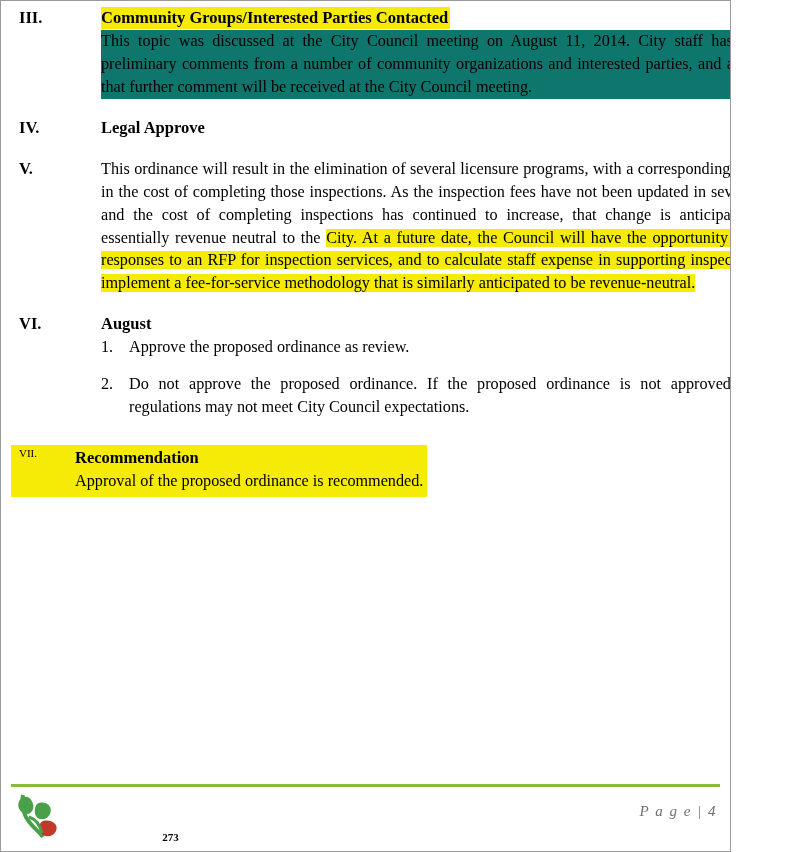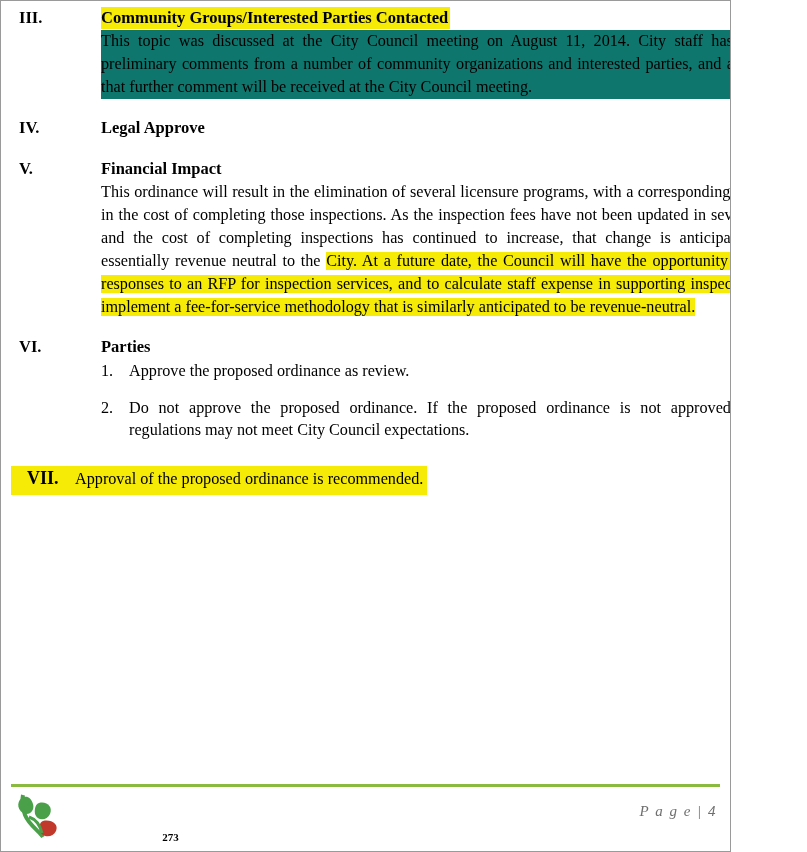--- a/index.html
+++ b/index.html
@@ -111,24 +111,24 @@
     background: #f5eb07;
   }
   .rec-inner {
     display: flex;
     align-items: flex-start;
     padding: 2px 4px 4px 0;
   }
   .rec-num {
     flex: 0 0 64px;
     width: 64px;
-    font-weight: bold;
-    font-size: 18px;
+    font-weight: normal;
+    font-size: 11px;
     text-align: left;
-    padding-left: 16px;
+    padding-left: 8px;
     box-sizing: border-box;
   }
 
   
   .footer-rule {
     position: absolute;
     left: 10px;
     right: 10px;
     bottom: 64px;
     height: 3px;
@@ -190,47 +190,47 @@
     <div class="section">
       <div class="numeral center">IV.</div>
       <div class="body-col">
         <div class="sec-title">Legal Approve</div>
       </div>
     </div>
 
     <div class="section">
       <div class="numeral center">V.</div>
       <div class="body-col">
-        <div class="sec-title">Financial Impact</div>
         <p class="para"><span>This ordinance will result in the elimination of several licensure programs, with a corresponding reduction in the cost of completing those inspections.  As the inspection fees have not been updated in several years and the cost of completing inspections has continued to increase, that change is anticipated to be essentially revenue neutral to the </span><span class="hl">City.  At a future date, the Council will have the opportunity to review responses to an RFP for inspection services, and to calculate staff expense in supporting inspections, and implement a fee-for-service methodology that is similarly anticipated to be revenue-neutral.</span></p>
       </div>
     </div>
 
     <div class="section">
       <div class="numeral center">VI.</div>
       <div class="body-col">
-        <div class="sec-title">Parties</div>
+        <div class="sec-title">August</div>
         <ul class="opt-list">
           <li class="opt-item">
             <span class="opt-num">1.</span>
             <span class="opt-text">Approve the proposed ordinance as review.</span>
           </li>
           <li class="opt-item">
             <span class="opt-num">2.</span>
             <span class="opt-text">Do not approve the proposed ordinance.  If the proposed ordinance is not approved, existing regulations may not meet City Council expectations.</span>
           </li>
         </ul>
       </div>
     </div>
 
     <div style="margin-top:24px;">
       <div class="rec-wrap">
         <div class="rec-inner">
           <div class="rec-num">VII.</div>
           <div>
+            <div class="sec-title">Recommendation</div>
             <p class="para">Approval of the proposed ordinance is recommended.</p>
           </div>
         </div>
       </div>
     </div>
 
   </div>
 
   <div class="footer-rule"></div>
 

